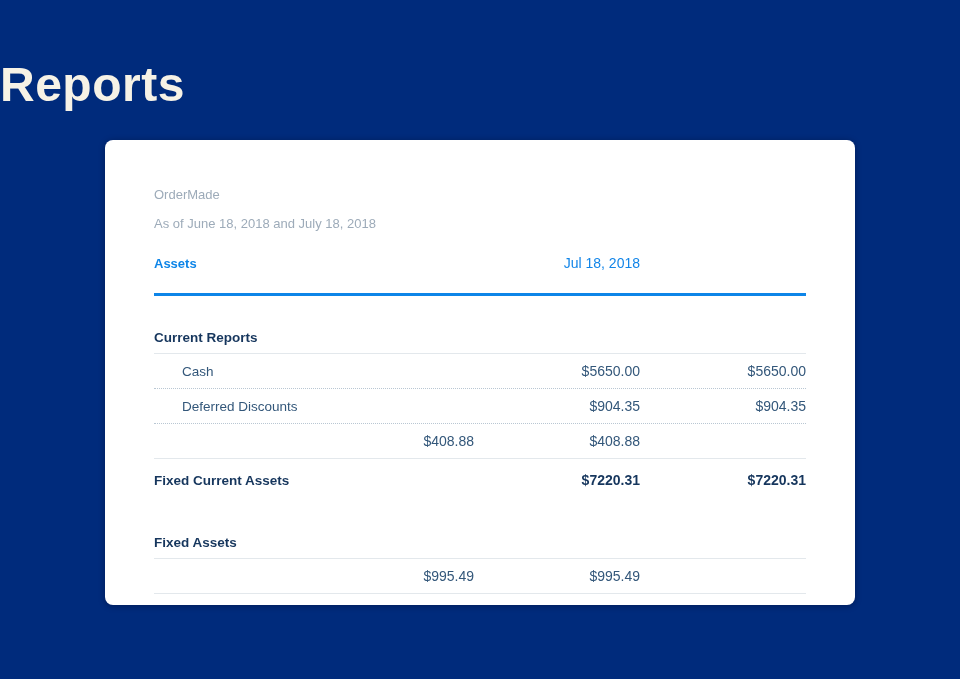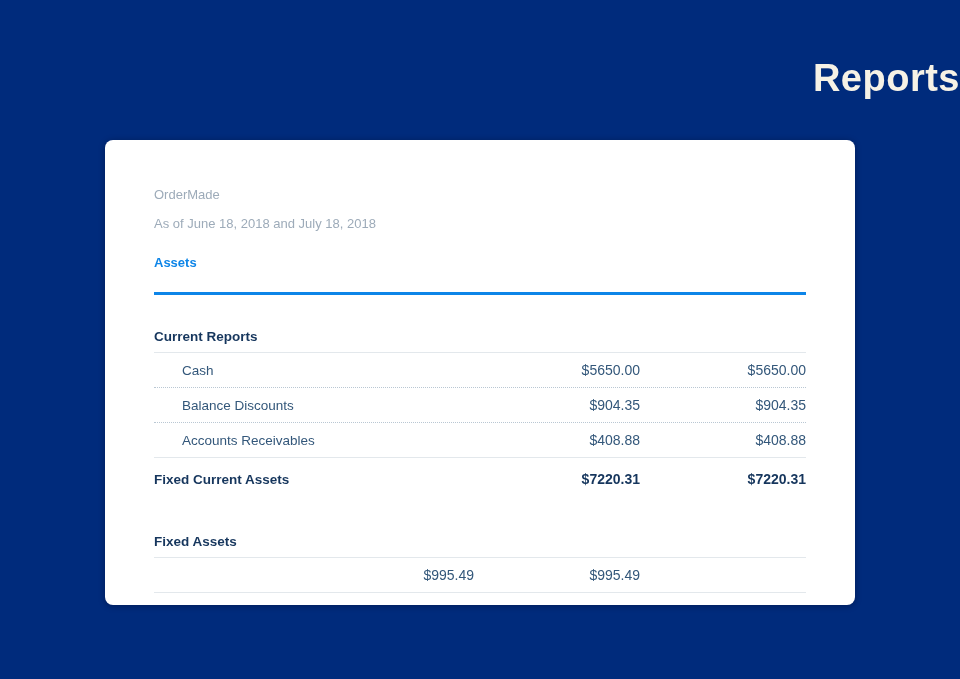--- a/index.html
+++ b/index.html
@@ -6,22 +6,22 @@
   html, body { width:960px; height:679px; }
   body {
     position:relative;
     background:#002b7c;
     font-family:"Liberation Sans", sans-serif;
     overflow:hidden;
   }
   .page-title {
     position:absolute;
     top:57px; left:0; width:100%;
-    text-align:right;
-    font-size:38px;
+    text-align:left;
+    font-size:48px;
     font-weight:bold;
     color:#f6f2e6;
     letter-spacing:0.5px;
   }
   .card {
     position:absolute;
     left:105px; top:140px;
     width:750px; height:465px;
     background:#ffffff;
     border-radius:8px;
@@ -84,38 +84,38 @@
 
 <h1 class="page-title">Reports</h1>
 
 <div class="card">
 
   <div class="report-company">OrderMade</div>
   <div class="report-period">As of June 18, 2018 and July 18, 2018</div>
 
   <div class="grid-row table-head">
     <div class="head-label">Assets</div>
+    <div class="col-val">Jul 18, 2018</div>
   </div>
 
   <div class="section-head">Current Reports</div>
 
   <div class="grid-row data-row">
     <div class="row-label">Cash</div>
     <div class="col-val">$5650.00</div>
     <div class="col-val">$5650.00</div>
   </div>
 
   <div class="grid-row data-row">
-    <div class="row-label">Balance Discounts</div>
+    <div class="row-label">Deferred Discounts</div>
     <div class="col-val">$904.35</div>
     <div class="col-val">$904.35</div>
   </div>
 
   <div class="grid-row data-row last">
-    <div class="row-label">Accounts Receivables</div>
     <div class="col-val">$408.88</div>
     <div class="col-val">$408.88</div>
   </div>
 
   <div class="grid-row total-row">
     <div class="row-label-total">Fixed Current Assets</div>
     <div class="col-val">$7220.31</div>
     <div class="col-val">$7220.31</div>
   </div>
 

